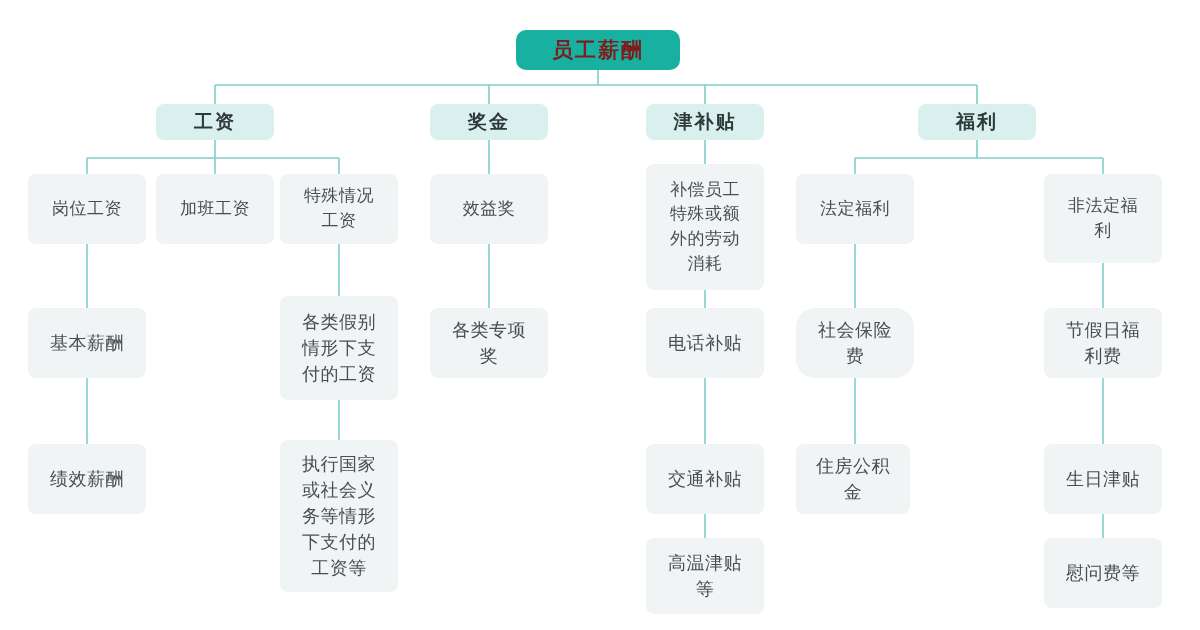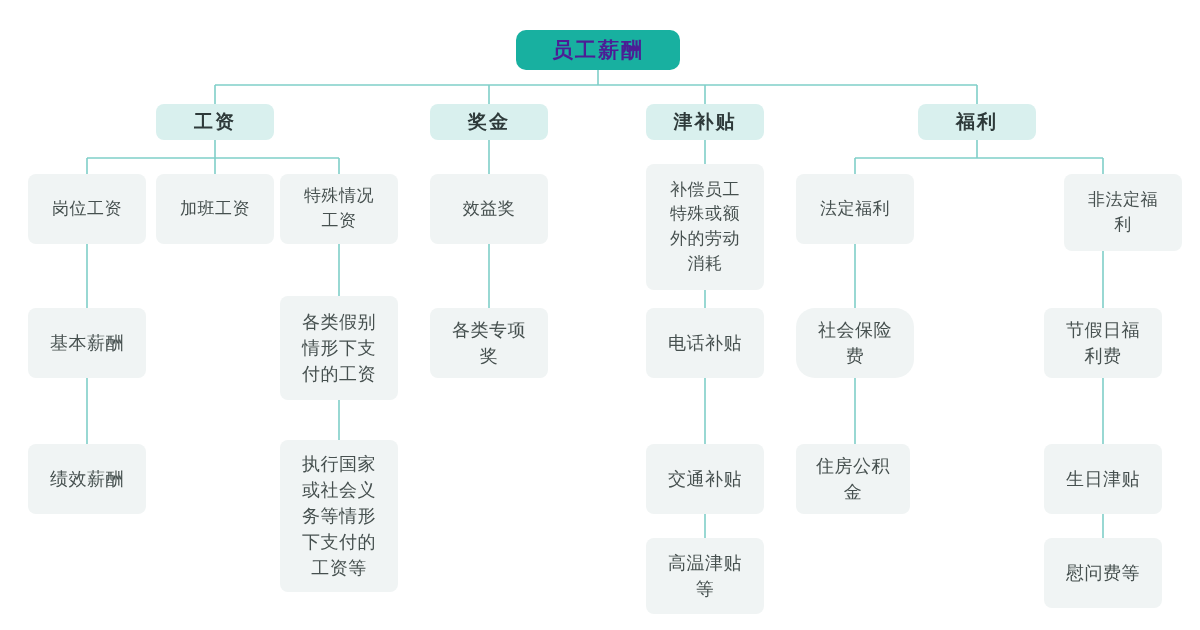--- a/index.html
+++ b/index.html
@@ -33,21 +33,21 @@
     align-items: center;
     justify-content: center;
     text-align: center;
     border-radius: 8px;
     line-height: 1.45;
     white-space: pre-line;
     letter-spacing: 0.5px;
   }
   .node.root {
     background: #18b0a0;
-    color: #4c1d95;
+    color: #7f1d1d;
     font-size: 21px;
     font-weight: bold;
     border-radius: 10px;
     letter-spacing: 2px;
   }
   .node.level1 {
     background: #d9f0ee;
     color: #2e3a3a;
     font-size: 19px;
     font-weight: bold;
@@ -146,21 +146,21 @@
   <div class="node level2" style="left:646px; top:164px; width:118px; height:126px;">补偿员工
 特殊或额
 外的劳动
 消耗</div>
   <div class="node level3" style="left:646px; top:308px; width:118px; height:70px;">电话补贴</div>
   <div class="node level3" style="left:646px; top:538px; width:118px; height:76px;">高温津贴
 等</div>
   <div class="node level3" style="left:646px; top:444px; width:118px; height:70px;">交通补贴</div>
 
   <div class="node level2" style="left:796px; top:174px; width:118px; height:70px;">法定福利</div>
-  <div class="node level2" style="left:1044px; top:174px; width:118px; height:77px;margin-left:20px;">非法定福
+  <div class="node level2" style="left:1044px; top:174px; width:118px; height:89px;">非法定福
 利</div>
 
   <div class="node level3" style="left:796px; top:308px; width:118px; height:70px;border-radius:19px;">社会保险
 费</div>
   <div class="node level3" style="left:796px; top:444px; width:114px; height:70px;">住房公积
 金</div>
 
   <div class="node level3" style="left:1044px; top:308px; width:118px; height:70px;">节假日福
 利费</div>
   <div class="node level3" style="left:1044px; top:444px; width:118px; height:70px;">生日津贴</div>

